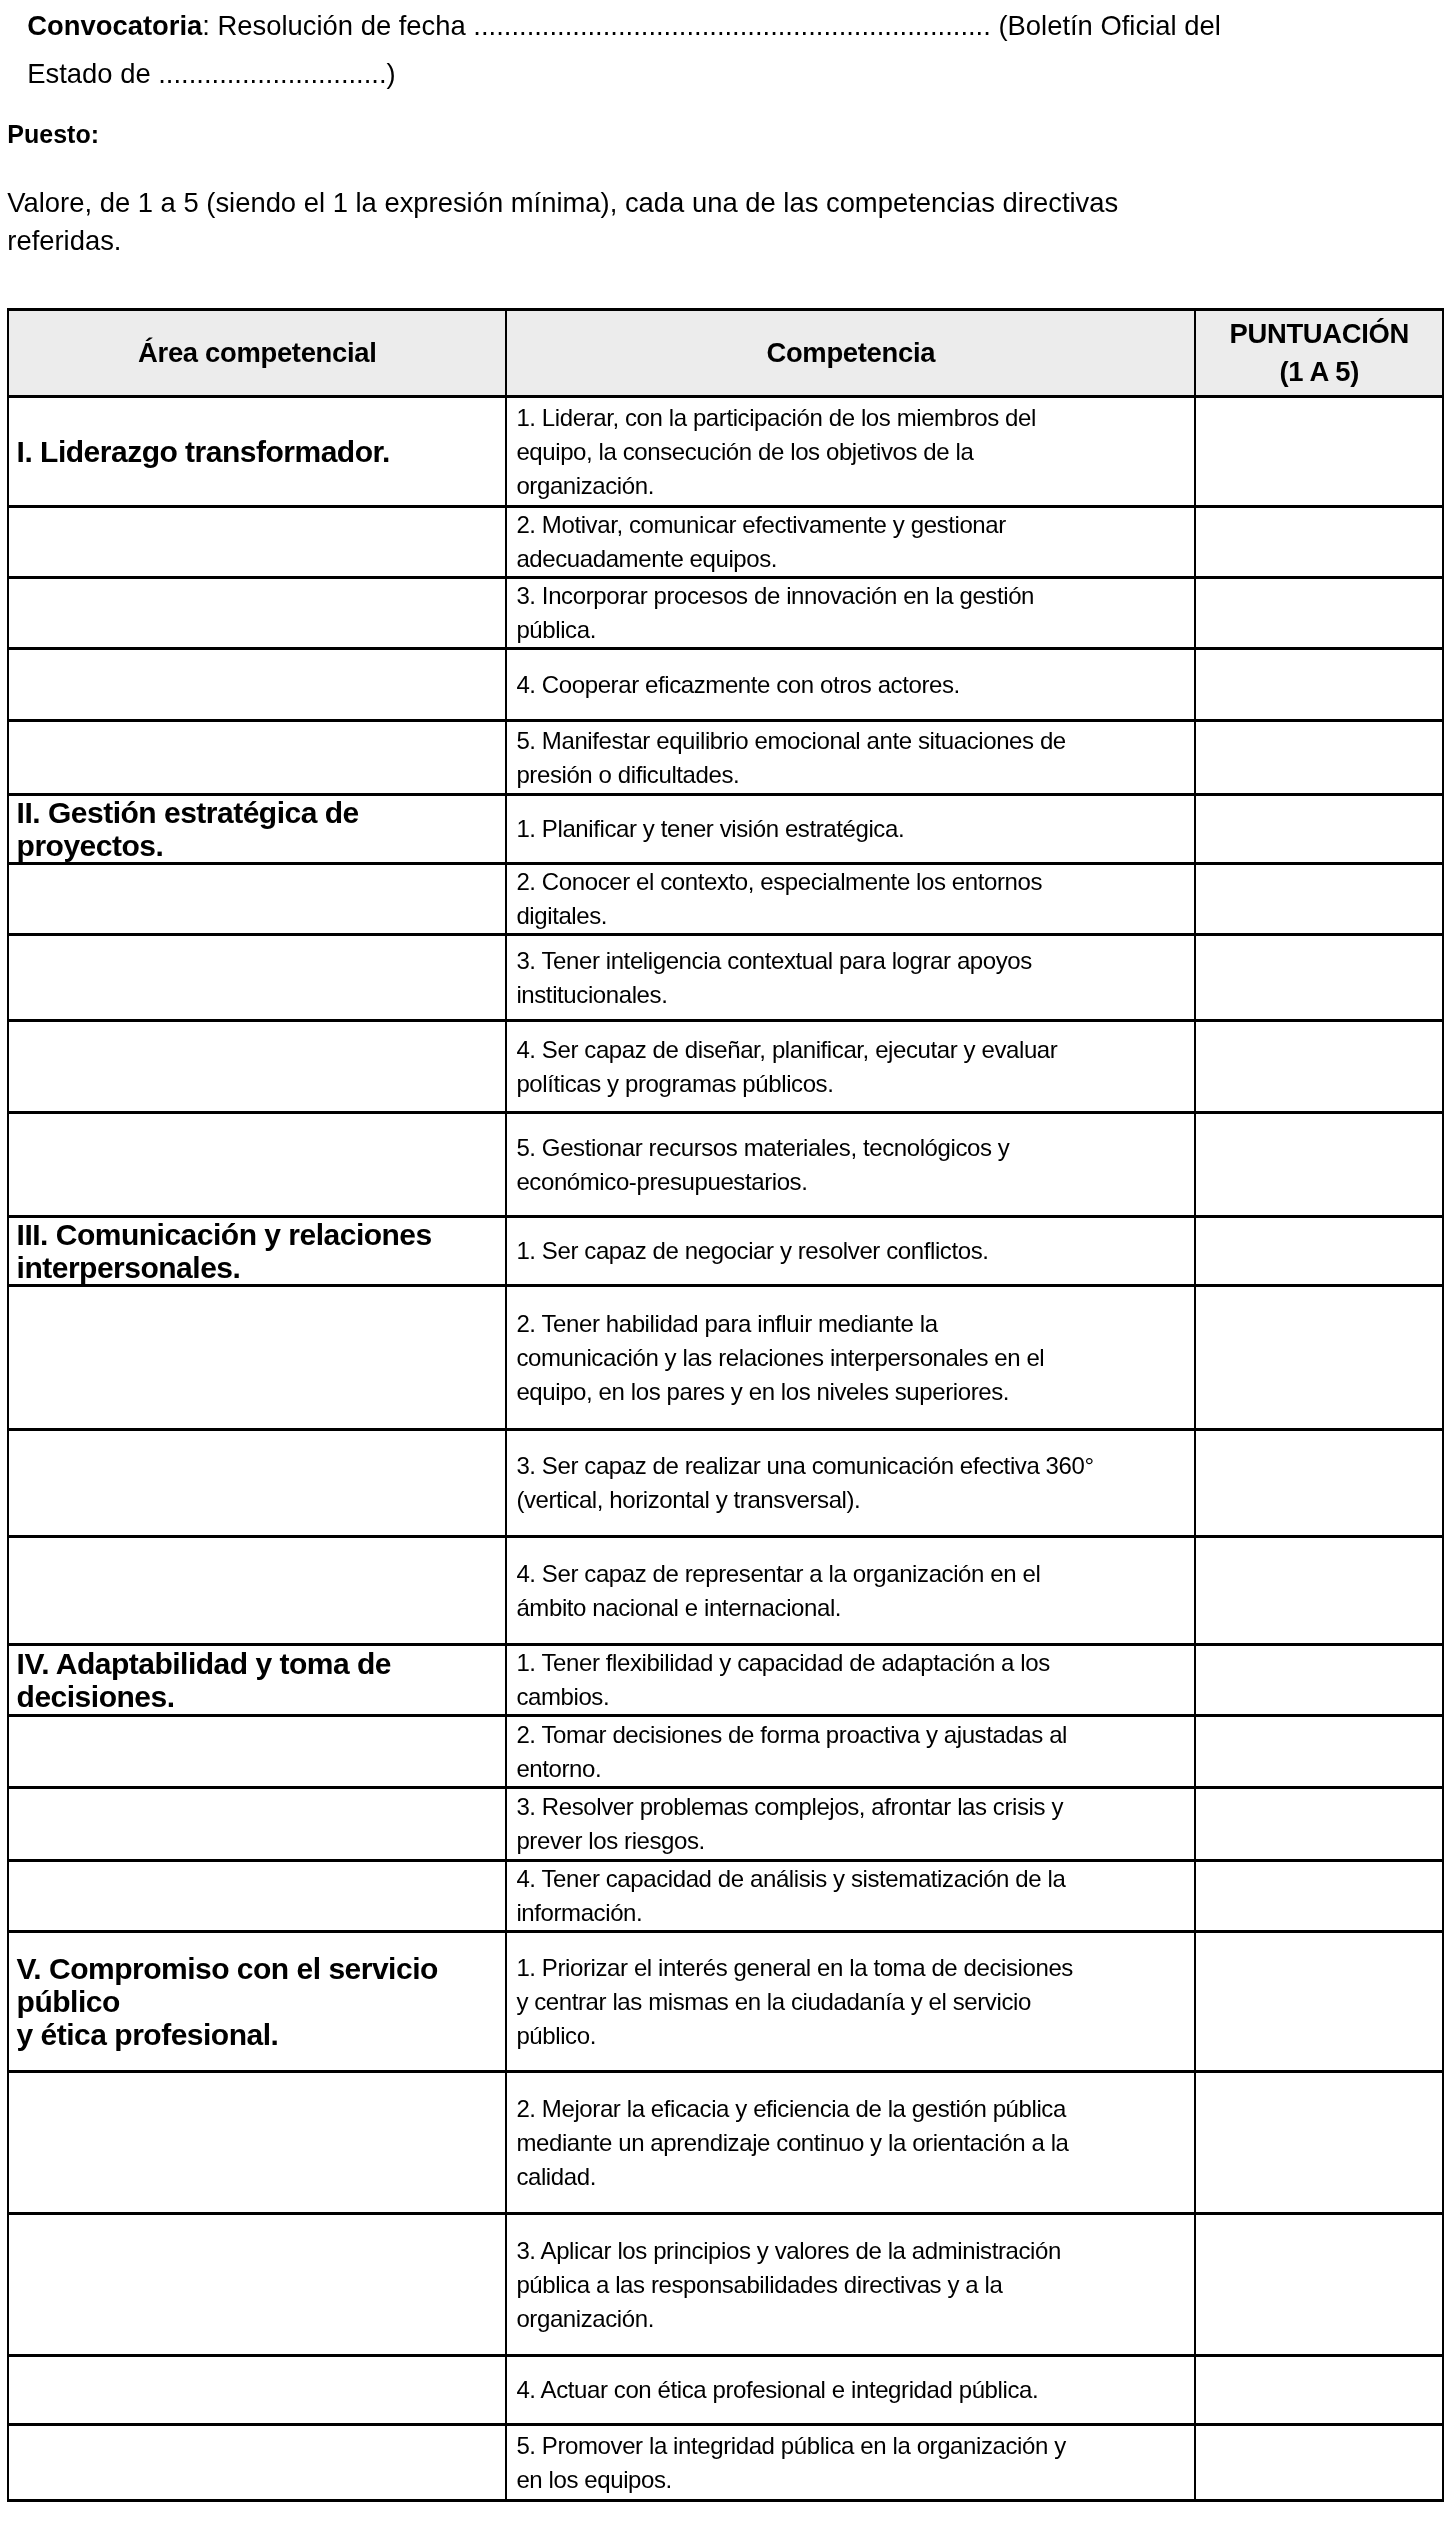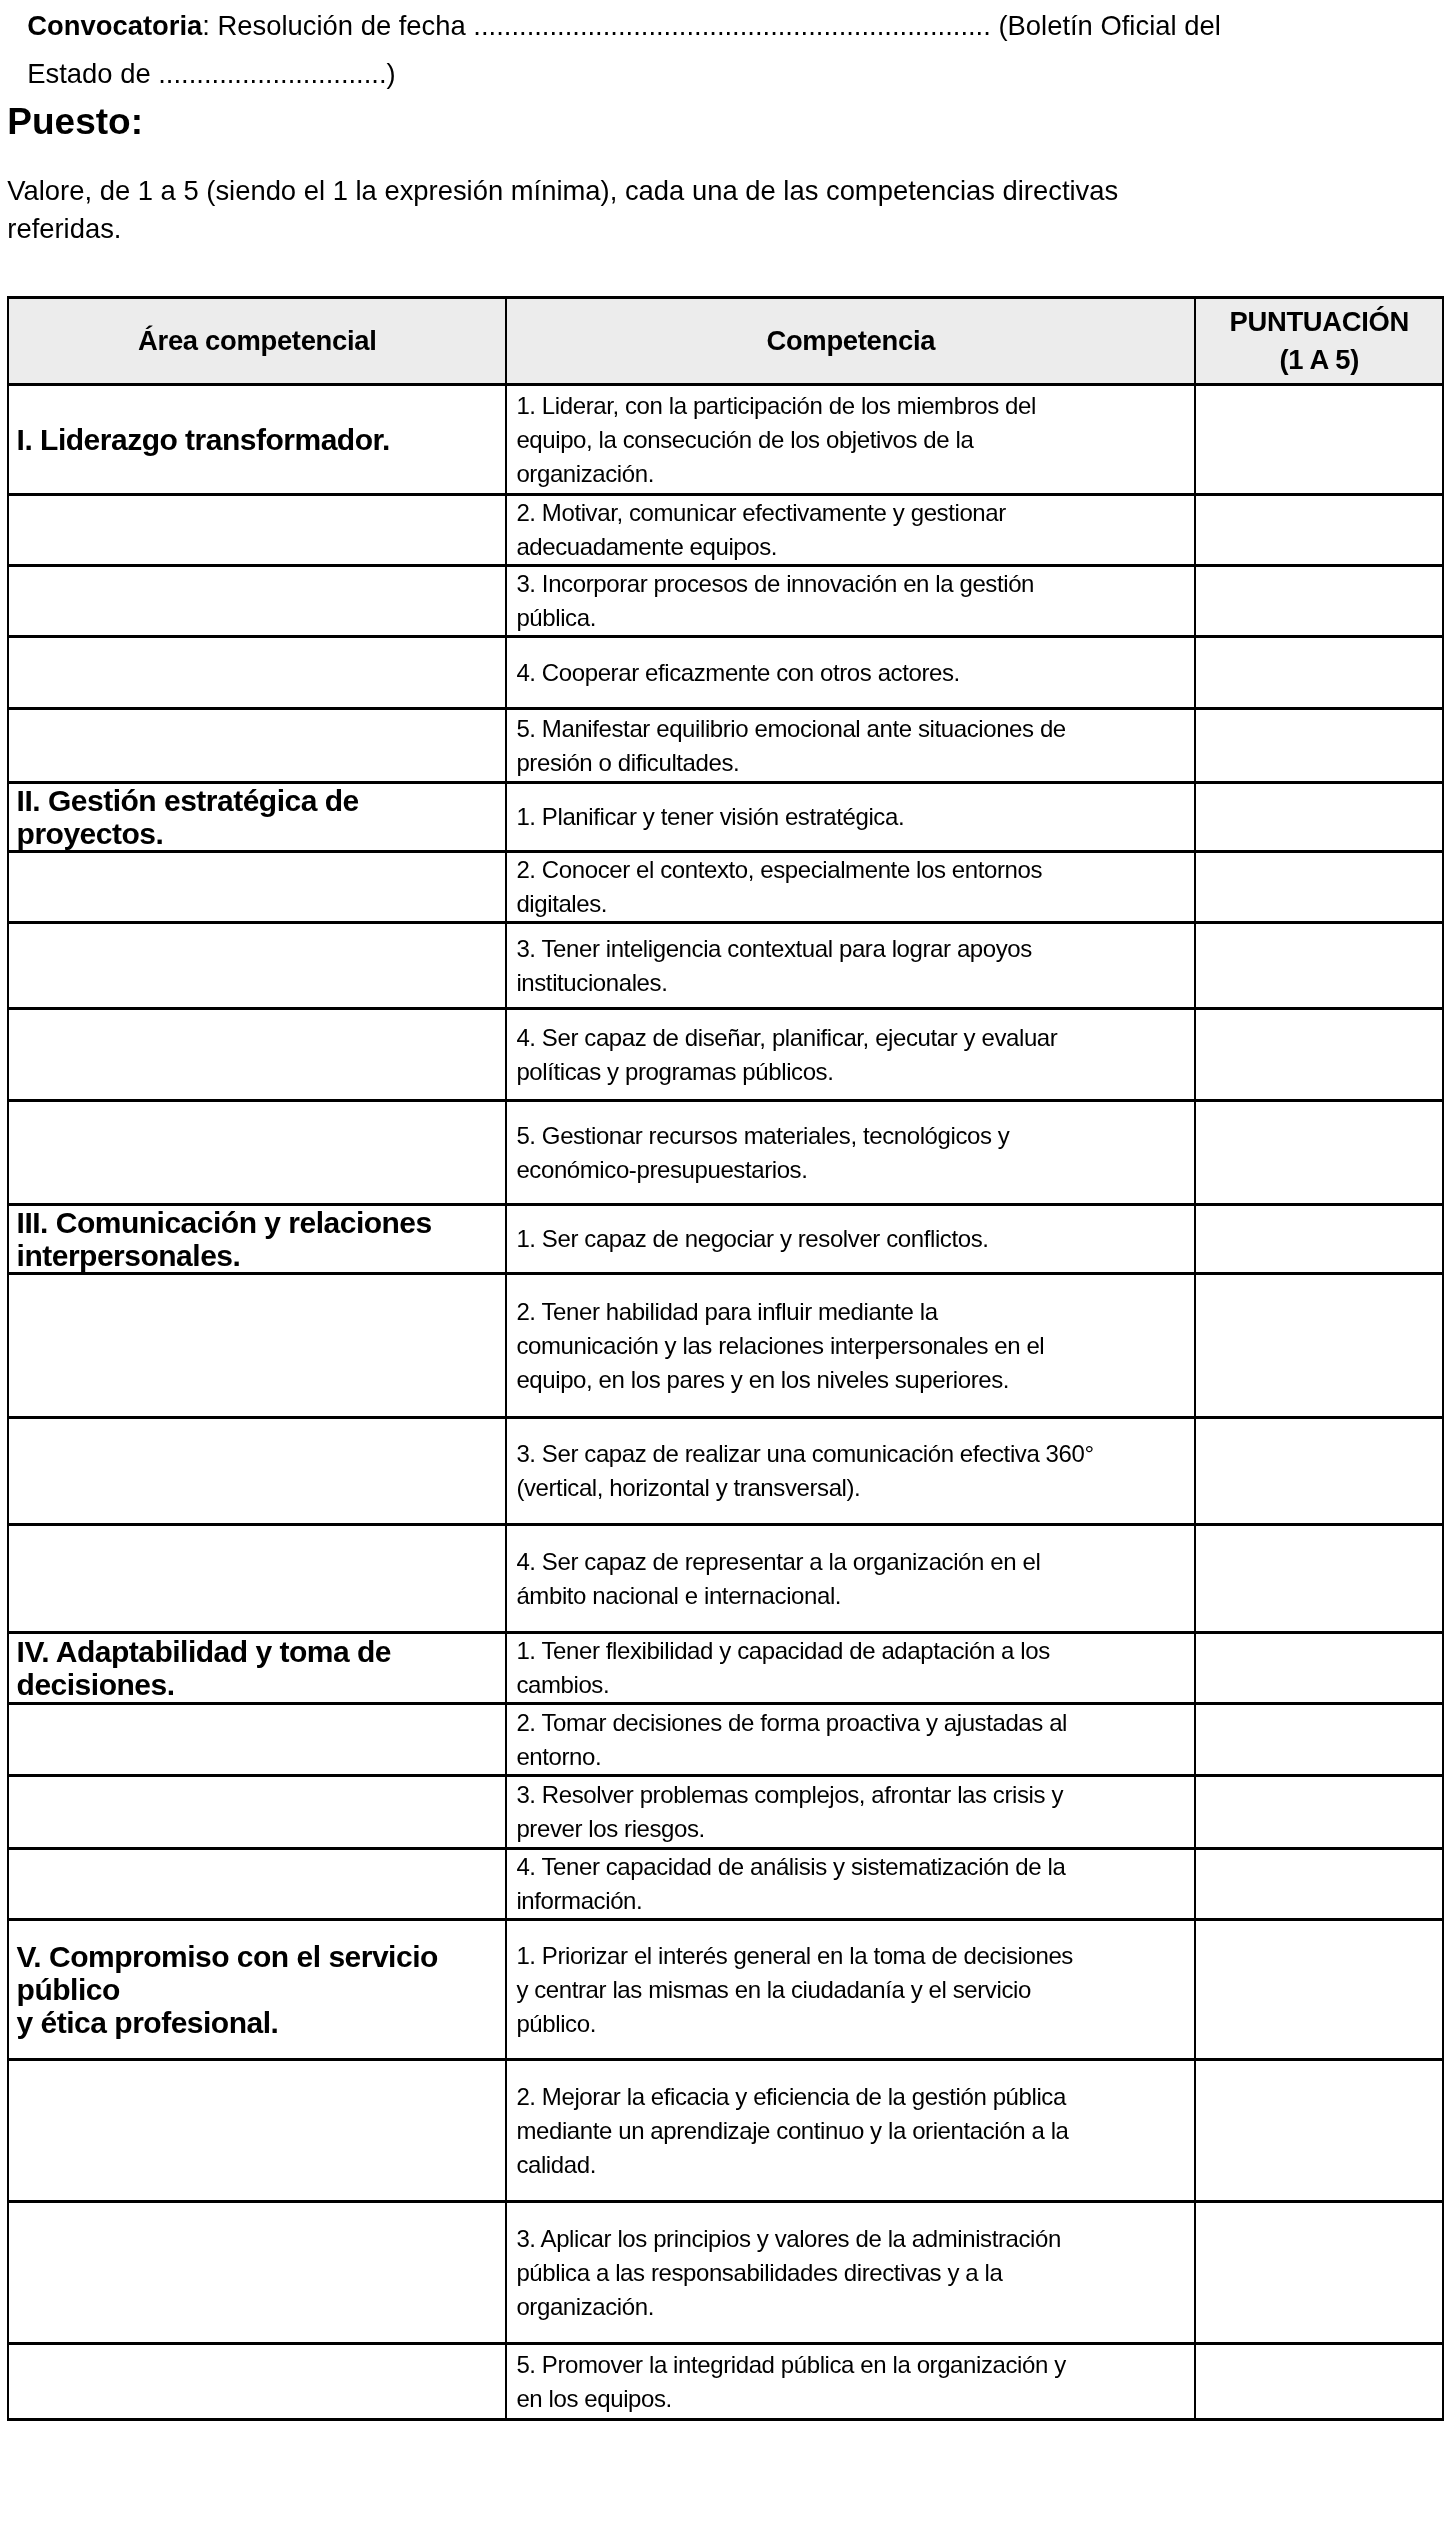--- a/index.html
+++ b/index.html
@@ -21,23 +21,23 @@
   .preline { white-space: pre-line; }
 
   .p-convocatoria {
     font-size: 27.4px;
     line-height: 48px;
     margin-left: 20px;
   }
   .p-convocatoria strong { font-weight: bold; }
   .p-heading {
     font-weight: bold;
-    font-size: 37px;
+    font-size: 25px;
     line-height: 48px;
-    margin-top: 0;
+    margin-top: 12px;
   }
   .p-instructions {
     font-size: 27.4px;
     line-height: 38px;
     margin-top: 26.5px;
   }
 
   table.competencias {
     margin-top: 48px;
     width: 1435px;
@@ -239,20 +239,25 @@
 calidad.</td>
         <td class="score"></td>
       </tr>
       <tr style="height:142px">
         <td class="area"></td>
         <td class="comp">3. Aplicar los principios y valores de la administración
 pública a las responsabilidades directivas y a la
 organización.</td>
         <td class="score"></td>
       </tr>
+      <tr style="height:69px">
+        <td class="area"></td>
+        <td class="comp">4. Actuar con ética profesional e integridad pública.</td>
+        <td class="score"></td>
+      </tr>
       <tr style="height:76px">
         <td class="area"></td>
         <td class="comp">5. Promover la integridad pública en la organización y
 en los equipos.</td>
         <td class="score"></td>
       </tr>
     </tbody>
   </table>
 
 </div>

